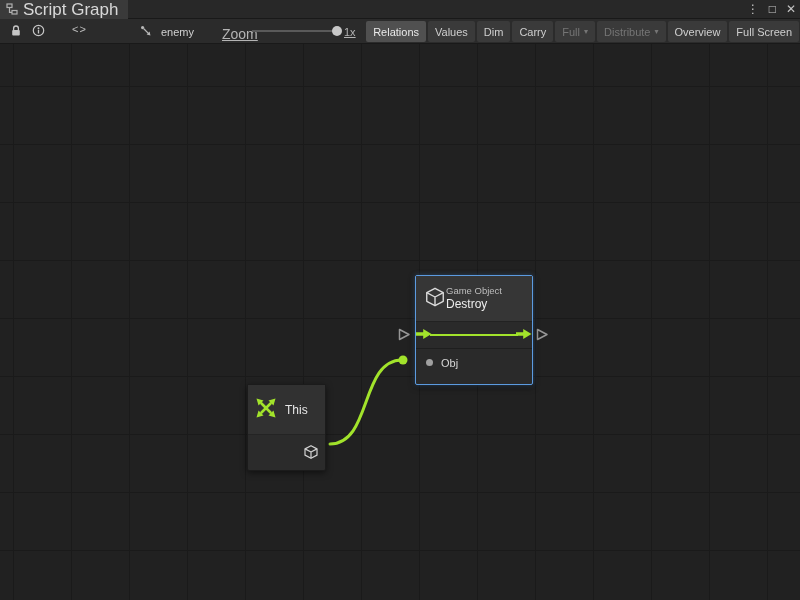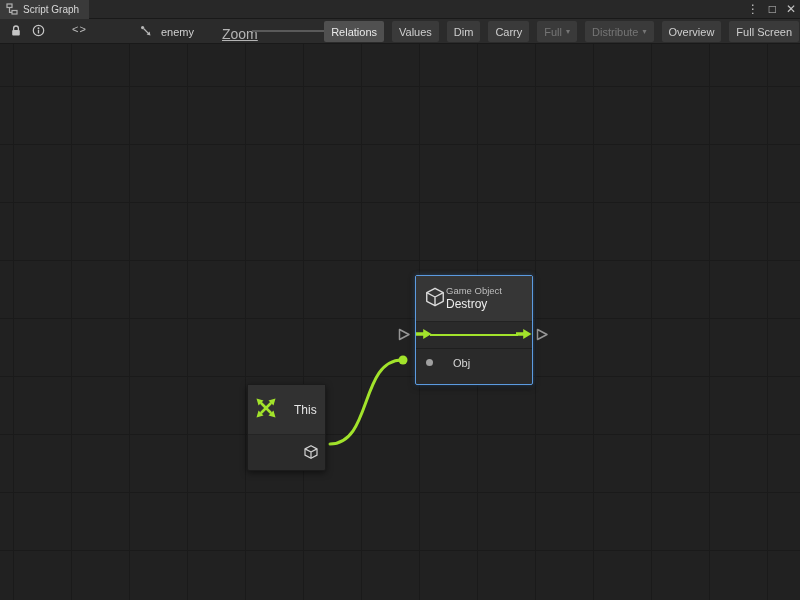--- a/index.html
+++ b/index.html
@@ -4,42 +4,42 @@
 <style>
   * { margin:0; padding:0; box-sizing:border-box; }
   html,body { width:800px; height:600px; overflow:hidden; background:#212121;
     font-family:"Liberation Sans", sans-serif; -webkit-font-smoothing:antialiased; }
 
   
   .titlebar { position:absolute; left:0; top:0; width:800px; height:19px;
     background:#282828; border-bottom:1px solid #191919; }
   .tab { position:absolute; left:0; top:0; height:19px; padding:0 10px 0 6px;
     background:#3a3a3a; display:flex; align-items:center; gap:5px; }
-  .tab-label { font-size:10px; color:#d8d8d8; }
+  .tab-label { font-size:17px; color:#d8d8d8; }
   .winbtns { position:absolute; right:4px; top:0; height:19px; display:flex;
     align-items:center; gap:10px; }
   .winbtn { font-size:12px; color:#c4c4c4; line-height:19px; cursor:default; }
 
   
   .toolbar { position:absolute; left:0; top:19px; width:800px; height:25px;
     background:#2b2b2b; border-bottom:1px solid #191919; }
   .tool-icon { position:absolute; top:3px; width:20px; height:19px;
     display:flex; align-items:center; justify-content:center; }
   .code-toggle { position:absolute; left:72px; top:4px; color:#bdbdbd;
     font-size:11px; letter-spacing:1px; }
   .breadcrumb { position:absolute; left:140px; top:3px; height:19px;
     display:flex; align-items:center; gap:9px; }
   .breadcrumb-label { font-size:11px; color:#d0d0d0; }
   .zoom-label { position:absolute; left:222px; top:7px; font-size:14px; color:#b4b4b4;text-decoration:underline; }
   .zoom-slider { position:absolute; left:252px; top:10px; width:88px; height:4px; }
   .zoom-track { position:absolute; left:0; top:1px; width:100%; height:2px; background:#5a5a5a; }
   .zoom-handle { position:absolute; left:80px; top:-3px; width:10px; height:10px;
     border-radius:50%; background:#c8c8c8; }
   .zoom-value { position:absolute; left:344px; top:7px; font-size:11px; color:#b4b4b4;text-decoration:underline; }
-  .tb-buttons { position:absolute; right:1px; top:2px; height:21px; display:flex; gap:8px; }
+  .tb-buttons { position:absolute; right:1px; top:2px; height:21px; display:flex; gap:2px; }
   .tb-btn { height:21px; padding:0 7px; background:#3a3a3a; border:none; border-radius:2px;
     font-family:"Liberation Sans", sans-serif; font-size:11px; color:#cfcfcf;
     display:flex; align-items:center; gap:4px; cursor:default; }
   .tb-btn.active { background:#505050; color:#eaeaea; }
   .tb-btn.disabled { color:#757575; }
   .dd-arrow { font-size:8px; color:inherit; }
 
   
   .canvas { position:absolute; left:0; top:44px; width:800px; height:556px;
     background-color:#212121;
@@ -55,29 +55,29 @@
     background:#2a2a2a; border:1px solid #5c9be0;
     box-shadow:0 0 5px rgba(84,150,224,.35), 0 2px 6px rgba(0,0,0,.5); }
   .nd-header { height:46px; background:#363636; display:flex; align-items:center;
     padding:0 8px; border-bottom:1px solid #222; }
   .nd-titles { display:flex; flex-direction:column; line-height:1.25; }
   .nd-type { font-size:9.5px; color:#bdbdbd; }
   .nd-title { font-size:12px; color:#ededed; }
   .relations-row { height:26px; display:flex; align-items:center; }
   .rel-line { flex:1; height:2.5px; background:#a2e32b; margin:0 -2px; }
   .nd-divider { height:1px; background:#1e1e1e; }
-  .port-row { height:27px; display:flex; align-items:center; gap:20px; padding:0 10px; }
+  .port-row { height:27px; display:flex; align-items:center; gap:8px; padding:0 10px; }
   .port-dot { width:7px; height:7px; border-radius:50%; background:#a0a0a0; }
   .port-label { font-size:11px; color:#d6d6d6; }
 
   .node-this { left:247px; top:340px; width:79px; height:87px;
     background:#2b2b2b; border:1px solid #1b1b1b; box-shadow:0 2px 6px rgba(0,0,0,.5); }
   .nt-header { height:50px; background:#313131; display:flex; align-items:center;
     gap:7px; padding:0 6px; border-bottom:1px solid #242424; }
-  .nt-title { font-size:12px; color:#e6e6e6;margin-left:9px; }
+  .nt-title { font-size:12px; color:#e6e6e6; }
   .nt-body { position:relative; height:35px; }
   .nt-cube { position:absolute; right:6px; top:9px; }
 
   .ctrl-port { position:absolute; width:14px; height:15px; }
   .ctrl-port.left { left:397px; top:283px; }
   .ctrl-port.right { left:535px; top:283px; }
 </style>
 </head>
 <body>
 

